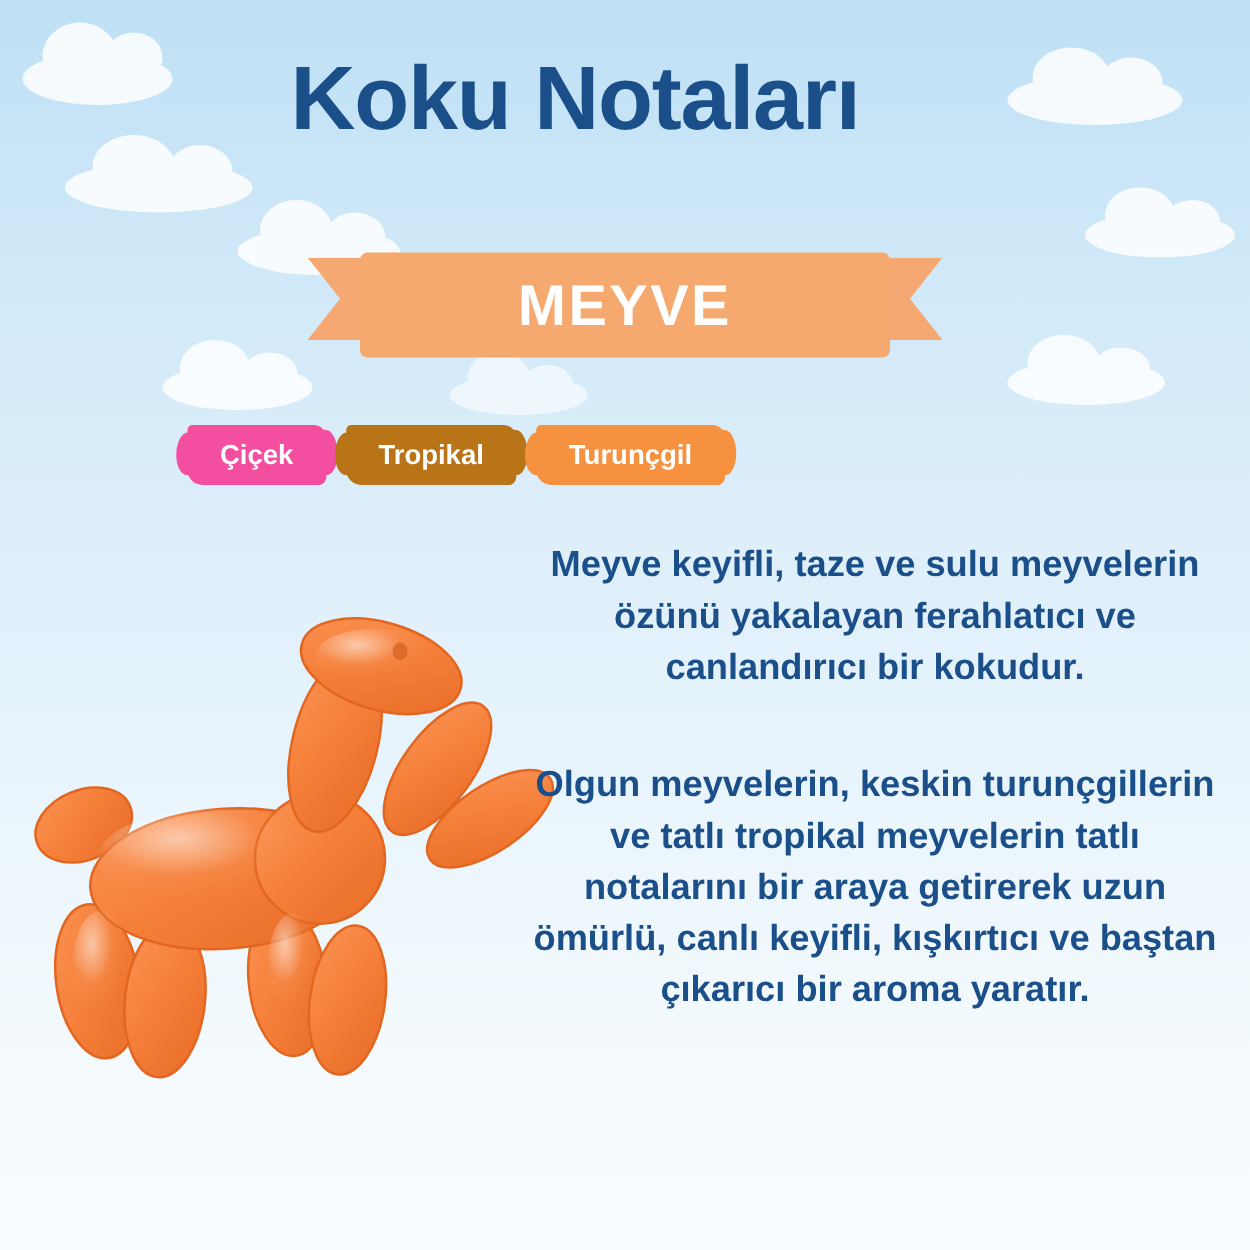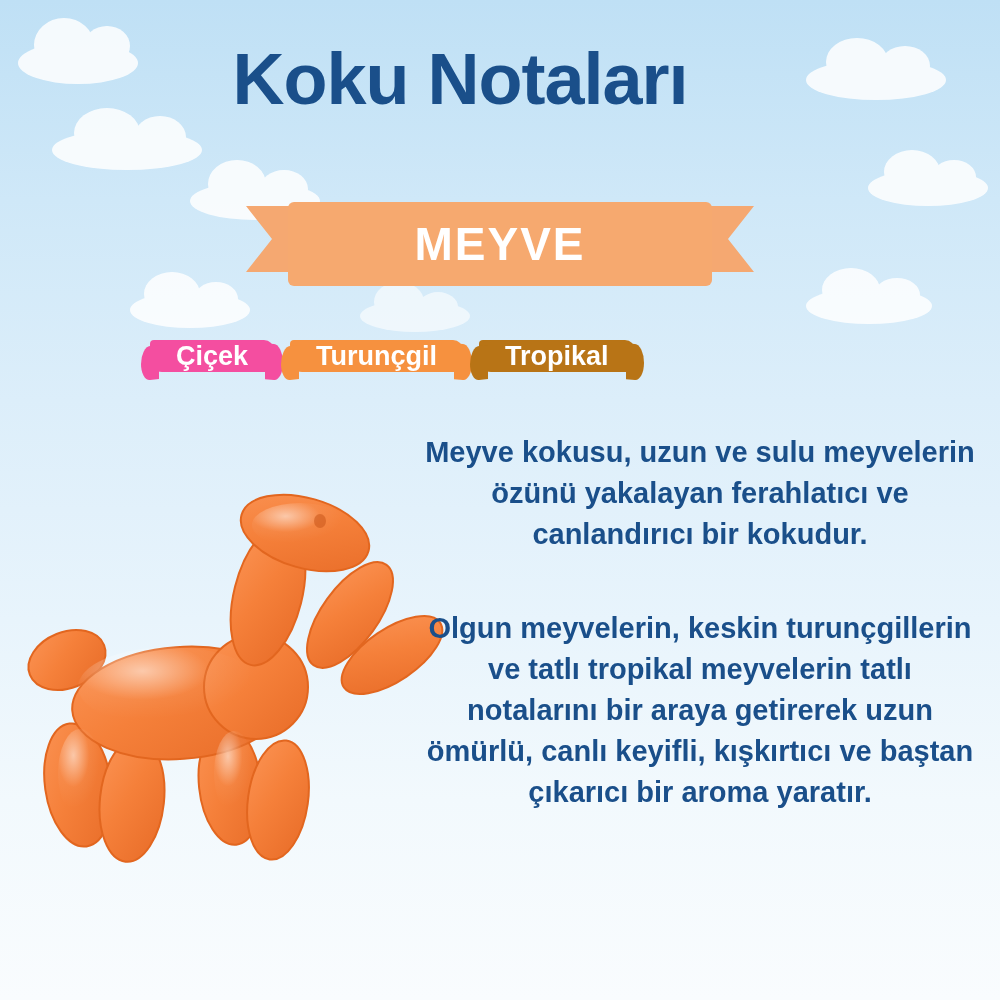--- a/index.html
+++ b/index.html
@@ -126,24 +126,24 @@
     width: 720px;
     display: flex;
     align-items: center;
     gap: 16px;
   }
   .tag {
     position: relative;
     display: inline-flex;
     align-items: center;
     justify-content: center;
-    height: 32px;
+    height: 48px;
     padding: 0 26px;
     color: #ffffff;
-    font-size: 27px;
+    font-size: 22px;
     font-weight: bold;
     border-radius: 4px 10px 6px 12px;
   }
   .tag::before {
     content: "";
     position: absolute;
     left: -9px;
     top: 6px;
     width: 18px;
     height: 34px;
@@ -211,25 +211,25 @@
     <div class="ribbon-tail right"></div>
     <div class="ribbon-main">
       <span>MEYVE</span>
     </div>
   </div>
 
   <div class="tags">
     <div class="tag pink">
       <span>Çiçek</span>
     </div>
+    <div class="tag brown">
+      <span>Tropikal</span>
+    </div>
     <div class="tag orange">
       <span>Turunçgil</span>
-    </div>
-    <div class="tag brown">
-      <span>Tropikal</span>
     </div>
   </div>
 
   <div class="dog">
     <svg width="440" height="440" viewBox="0 0 440 440" xmlns="http://www.w3.org/2000/svg" aria-hidden="true">
       <defs>
         <linearGradient id="balloonGrad" x1="0" y1="0" x2="1" y2="1">
           <stop offset="0%" stop-color="#fb9354"></stop>
           <stop offset="45%" stop-color="#f5803a"></stop>
           <stop offset="100%" stop-color="#e86c28"></stop>
@@ -268,17 +268,17 @@
         <ellipse cx="280" cy="70" rx="48" ry="22"></ellipse>
         <ellipse cx="60" cy="318" rx="22" ry="44"></ellipse>
         <ellipse cx="214" cy="318" rx="20" ry="42"></ellipse>
       </g>
 
       <ellipse cx="300" cy="66" rx="6" ry="7" fill="#c8551a" opacity="0.55"></ellipse>
     </svg>
   </div>
 
   <div class="copy">
-    <p>Meyve kokusu, uzun ve sulu meyvelerin özünü yakalayan ferahlatıcı ve canlandırıcı bir kokudur.</p>
+    <p>Meyve keyifli, taze ve sulu meyvelerin özünü yakalayan ferahlatıcı ve canlandırıcı bir kokudur.</p>
     <p>Olgun meyvelerin, keskin turunçgillerin ve tatlı tropikal meyvelerin tatlı notalarını bir araya getirerek uzun ömürlü, canlı keyifli, kışkırtıcı ve baştan çıkarıcı bir aroma yaratır.</p>
   </div>
 
 </div>
 
 </body></html>

